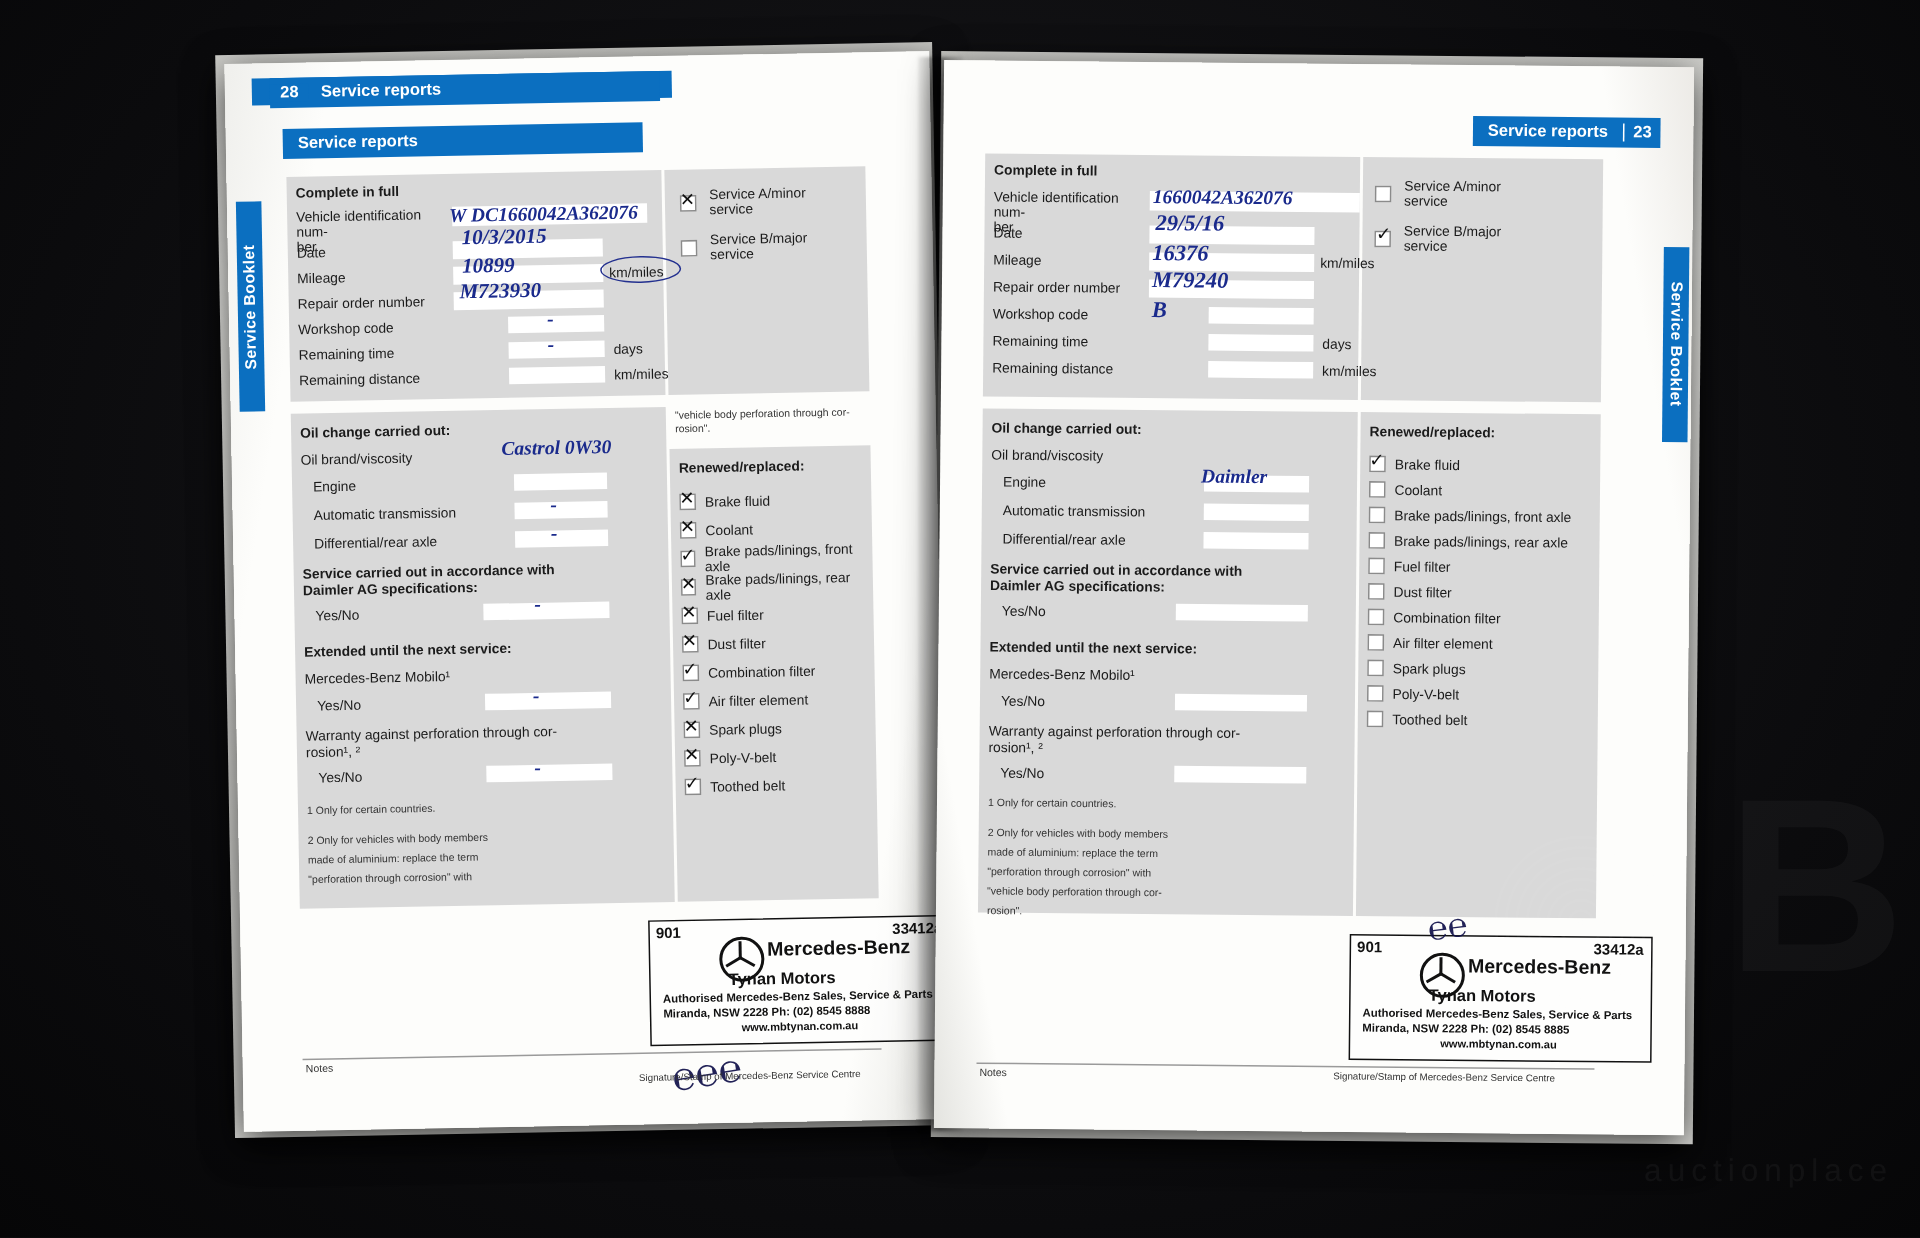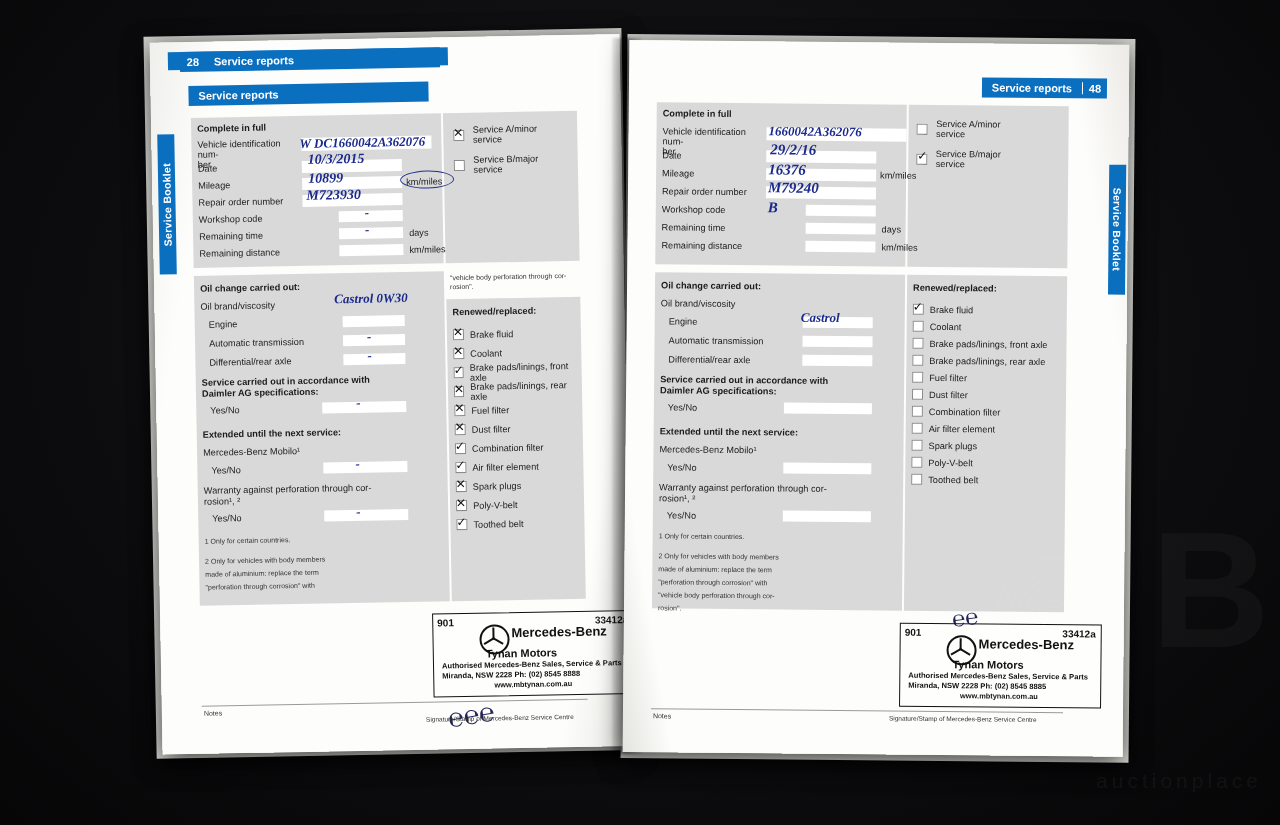--- a/index.html
+++ b/index.html
@@ -339,40 +339,40 @@
       <div class="sigline" style="left:224px;top:602px;">Signature/Stamp of Mercedes-Benz Service Centre</div>
     </div>
   </div>
 
   <div class="gutter"></div>
 
   <div class="page page-right">
 
     <div class="hdr-right">
       <span class="tx">Service reports</span>
-      <span class="pg">48</span>
+      <span class="pg">23</span>
     </div>
 
     <div class="tab tab-right">Service Booklet</div>
 
     <div class="form form-right">
 
       <div class="panel" style="position:absolute;left:0;top:0;width:250px;height:162px;"></div>
       <div class="panel" style="position:absolute;left:252px;top:0;width:160px;height:162px;"></div>
 
       <div style="position:absolute;left:6px;top:6px;font-weight:bold;">Complete in full</div>
 
       <div style="position:absolute;left:6px;top:24px;width:96px;line-height:10px;white-space:pre-line;">Vehicle identification num-
 ber</div>
       <div class="fld" style="position:absolute;left:110px;top:24px;width:140px;height:13px;"></div>
       <div class="hand" style="left:112px;top:20px;font-size:13px;">1660042A362076</div>
 
       <div style="position:absolute;left:6px;top:48px;">Date</div>
       <div class="fld" style="position:absolute;left:110px;top:47px;width:110px;height:12px;"></div>
-      <div class="hand" style="left:114px;top:38px;font-size:15px;">29/2/16</div>
+      <div class="hand" style="left:114px;top:38px;font-size:15px;">29/5/16</div>
 
       <div style="position:absolute;left:6px;top:66px;">Mileage</div>
       <div class="fld" style="position:absolute;left:110px;top:65px;width:110px;height:12px;"></div>
       <div class="hand" style="left:112px;top:58px;font-size:15px;">16376</div>
       <div style="position:absolute;left:224px;top:66px;">km/miles</div>
 
       <div style="position:absolute;left:6px;top:84px;">Repair order number</div>
       <div class="fld" style="position:absolute;left:110px;top:83px;width:110px;height:12px;"></div>
       <div class="hand" style="left:112px;top:76px;font-size:15px;">M79240</div>
 
@@ -399,21 +399,21 @@
 service</span>
       </div>
 
       <div class="panel" style="position:absolute;left:0;top:170px;width:250px;height:336px;"></div>
       <div class="panel" style="position:absolute;left:252px;top:170px;width:160px;height:336px;"></div>
 
       <div class="sec" style="position:absolute;left:6px;top:178px;">Oil change carried out:</div>
       <div style="position:absolute;left:6px;top:196px;">Oil brand/viscosity</div>
       <div style="position:absolute;left:14px;top:214px;">Engine</div>
       <div class="fld" style="position:absolute;left:148px;top:213px;width:70px;height:11px;"></div>
-      <div class="hand" style="left:146px;top:206px;font-size:13px;">Castrol</div>
+      <div class="hand" style="left:146px;top:206px;font-size:13px;">Daimler</div>
       <div style="position:absolute;left:14px;top:233px;">Automatic transmission</div>
       <div class="fld" style="position:absolute;left:148px;top:232px;width:70px;height:11px;"></div>
       <div style="position:absolute;left:14px;top:252px;">Differential/rear axle</div>
       <div class="fld" style="position:absolute;left:148px;top:251px;width:70px;height:11px;"></div>
 
       <div class="sec" style="position:absolute;left:6px;top:272px;width:232px;line-height:11px;white-space:pre-line;">Service carried out in accordance with
 Daimler AG specifications:</div>
       <div style="position:absolute;left:14px;top:300px;">Yes/No</div>
       <div class="fld" style="position:absolute;left:130px;top:299px;width:88px;height:11px;"></div>
 

